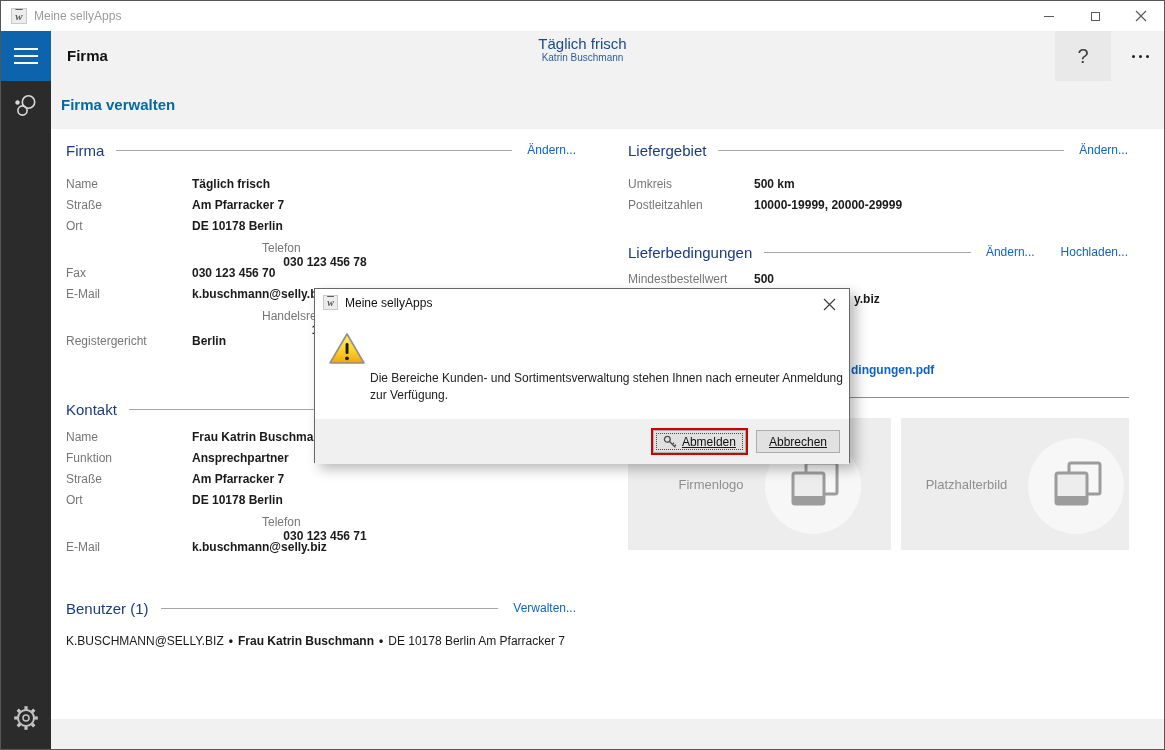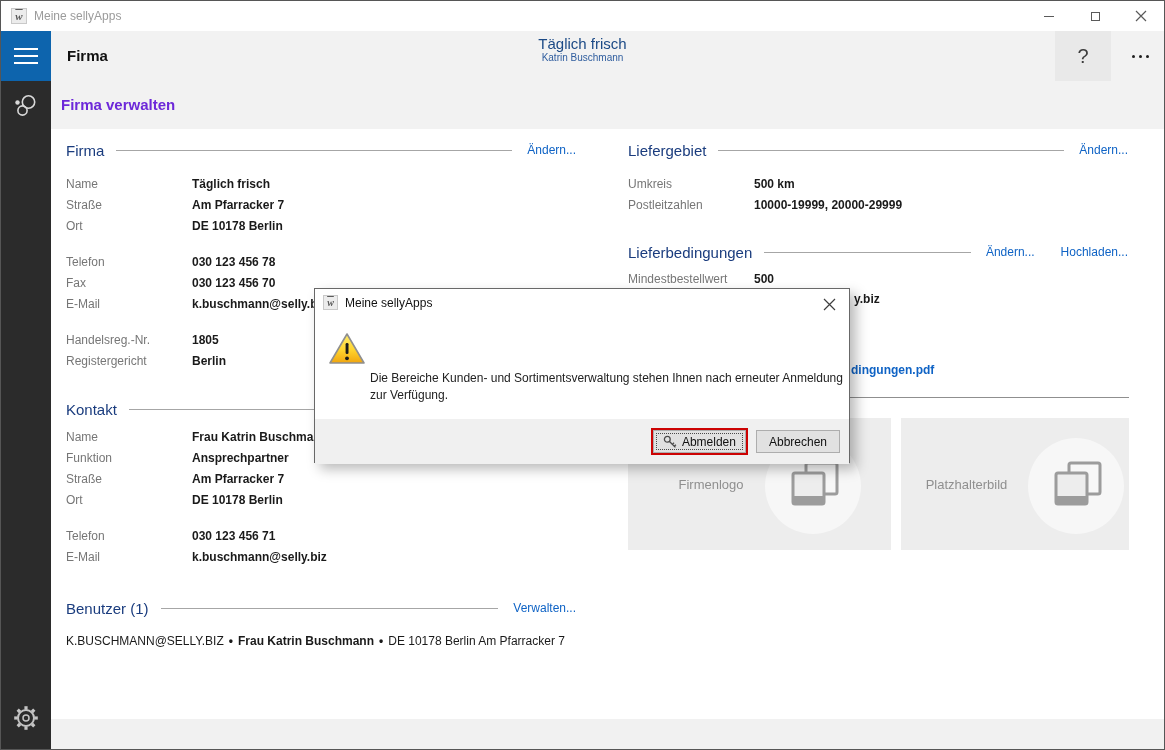--- a/index.html
+++ b/index.html
@@ -37,35 +37,35 @@
   .center-title { position:absolute; left:0; top:34px; width:100%; text-align:center; pointer-events:none; }
   .center-title .t1 { font-size:15px; color:#1c4a86; }
   .center-title .t2 { font-size:10px; color:#2f5d9e; }
   .help-tile { position:absolute; left:1004px; top:0; width:56px; height:50px; background:#e9e9e9;
                display:flex; align-items:center; justify-content:center;
                font-size:20px; font-weight:300; color:#3c3c3c; }
   .more-tile { position:absolute; left:1063px; top:0; width:52px; height:50px;
                display:flex; align-items:center; justify-content:center; gap:4px; }
   .more-tile i { width:3px; height:3px; border-radius:50%; background:#1f1f1f; display:block; }
   .subheader { position:absolute; left:50px; top:80px; width:1115px; height:48px; background:#f2f2f2; }
-  .subheader span { position:absolute; left:10px; top:0; line-height:48px; font-size:15px; font-weight:bold; color:#6d28d9; }
+  .subheader span { position:absolute; left:10px; top:0; line-height:48px; font-size:15px; font-weight:bold; color:#0369a1; }
 
   
   .content { position:absolute; left:50px; top:128px; width:1115px; height:590px; background:#fff; }
   .bottombar { position:absolute; left:50px; top:718px; width:1115px; height:31px; background:#f1f1f1; }
 
   .section { position:absolute; }
   .sec-head { display:flex; align-items:center; height:24px; }
   .sec-title { font-size:15px; color:#1a3c7e; white-space:nowrap; }
   .sec-line { flex:1; border-top:1px solid #a6a6a6; margin:0 15px 0 12px; }
   .sec-link { font-size:12px; color:#0f63c5; white-space:nowrap; cursor:pointer; }
   .sec-link + .sec-link { margin-left:26px; }
 
   .row { display:flex; height:21px; align-items:center; }
-  .row.gap { margin-top:15px; }
+  .row.gap { margin-top:5px;flex-direction:column; }
   .lbl { width:118px; color:#767676; flex:none; }
   .val { margin-left:8px; font-weight:600; color:#1a1a1a; white-space:nowrap; }
   .rows { margin-top:11px; }
 
   .user-row { margin-top:10px; height:21px; display:flex; align-items:center; white-space:nowrap; color:#1a1a1a; }
   .user-row b { font-weight:bold; }
   .user-row .sep { margin:0 5px; font-weight:bold; }
 
   .fragment { position:absolute; font-weight:600; white-space:nowrap; z-index:2; }
 
@@ -88,21 +88,21 @@
               background:#ececec; border:1px solid #c9c9c9; color:#5a5a5a;
               font:italic bold 10px "Liberation Serif", serif; text-align:center; line-height:13px;
               text-decoration:overline; }
   .dlg-title { position:absolute; left:30px; top:0; line-height:28px; color:#111; font-size:12px; }
   .dlg-close { position:absolute; right:8px; top:4px; width:24px; height:22px;
                display:flex; align-items:center; justify-content:center; cursor:pointer; }
   .dlg-warning { position:absolute; left:12px; top:42px; }
   .dlg-heading { position:absolute; left:55px; top:47px; font-size:15px; color:#1464bc; white-space:nowrap; }
   .dlg-body { position:absolute; left:55px; top:81px; width:478px; font-size:12px; line-height:17px; color:#222; }
   .dlg-footer { position:absolute; left:0; top:130px; width:100%; height:45px; background:#f0f0f0;
-                display:flex; align-items:center; justify-content:flex-end; padding-right:9px; gap:8px; }
+                display:flex; align-items:center; justify-content:flex-end; padding-right:9px; gap:8px;text-decoration:underline; }
   .confirm-wrap { border:2px solid #cc0202; }
   .btn { height:23px; background:#e1e1e1; border:1px solid #adadad; font-size:12px; color:#111;
          display:flex; align-items:center; justify-content:center; padding:0 12px; cursor:pointer;
          font-family:"Liberation Sans", sans-serif; }
   .btn-confirm { outline:1px dotted #4a4a4a; outline-offset:-4px; gap:5px; padding:0 9px; }
 </style>
 </head>
 <body>
 
 <div class="window">

